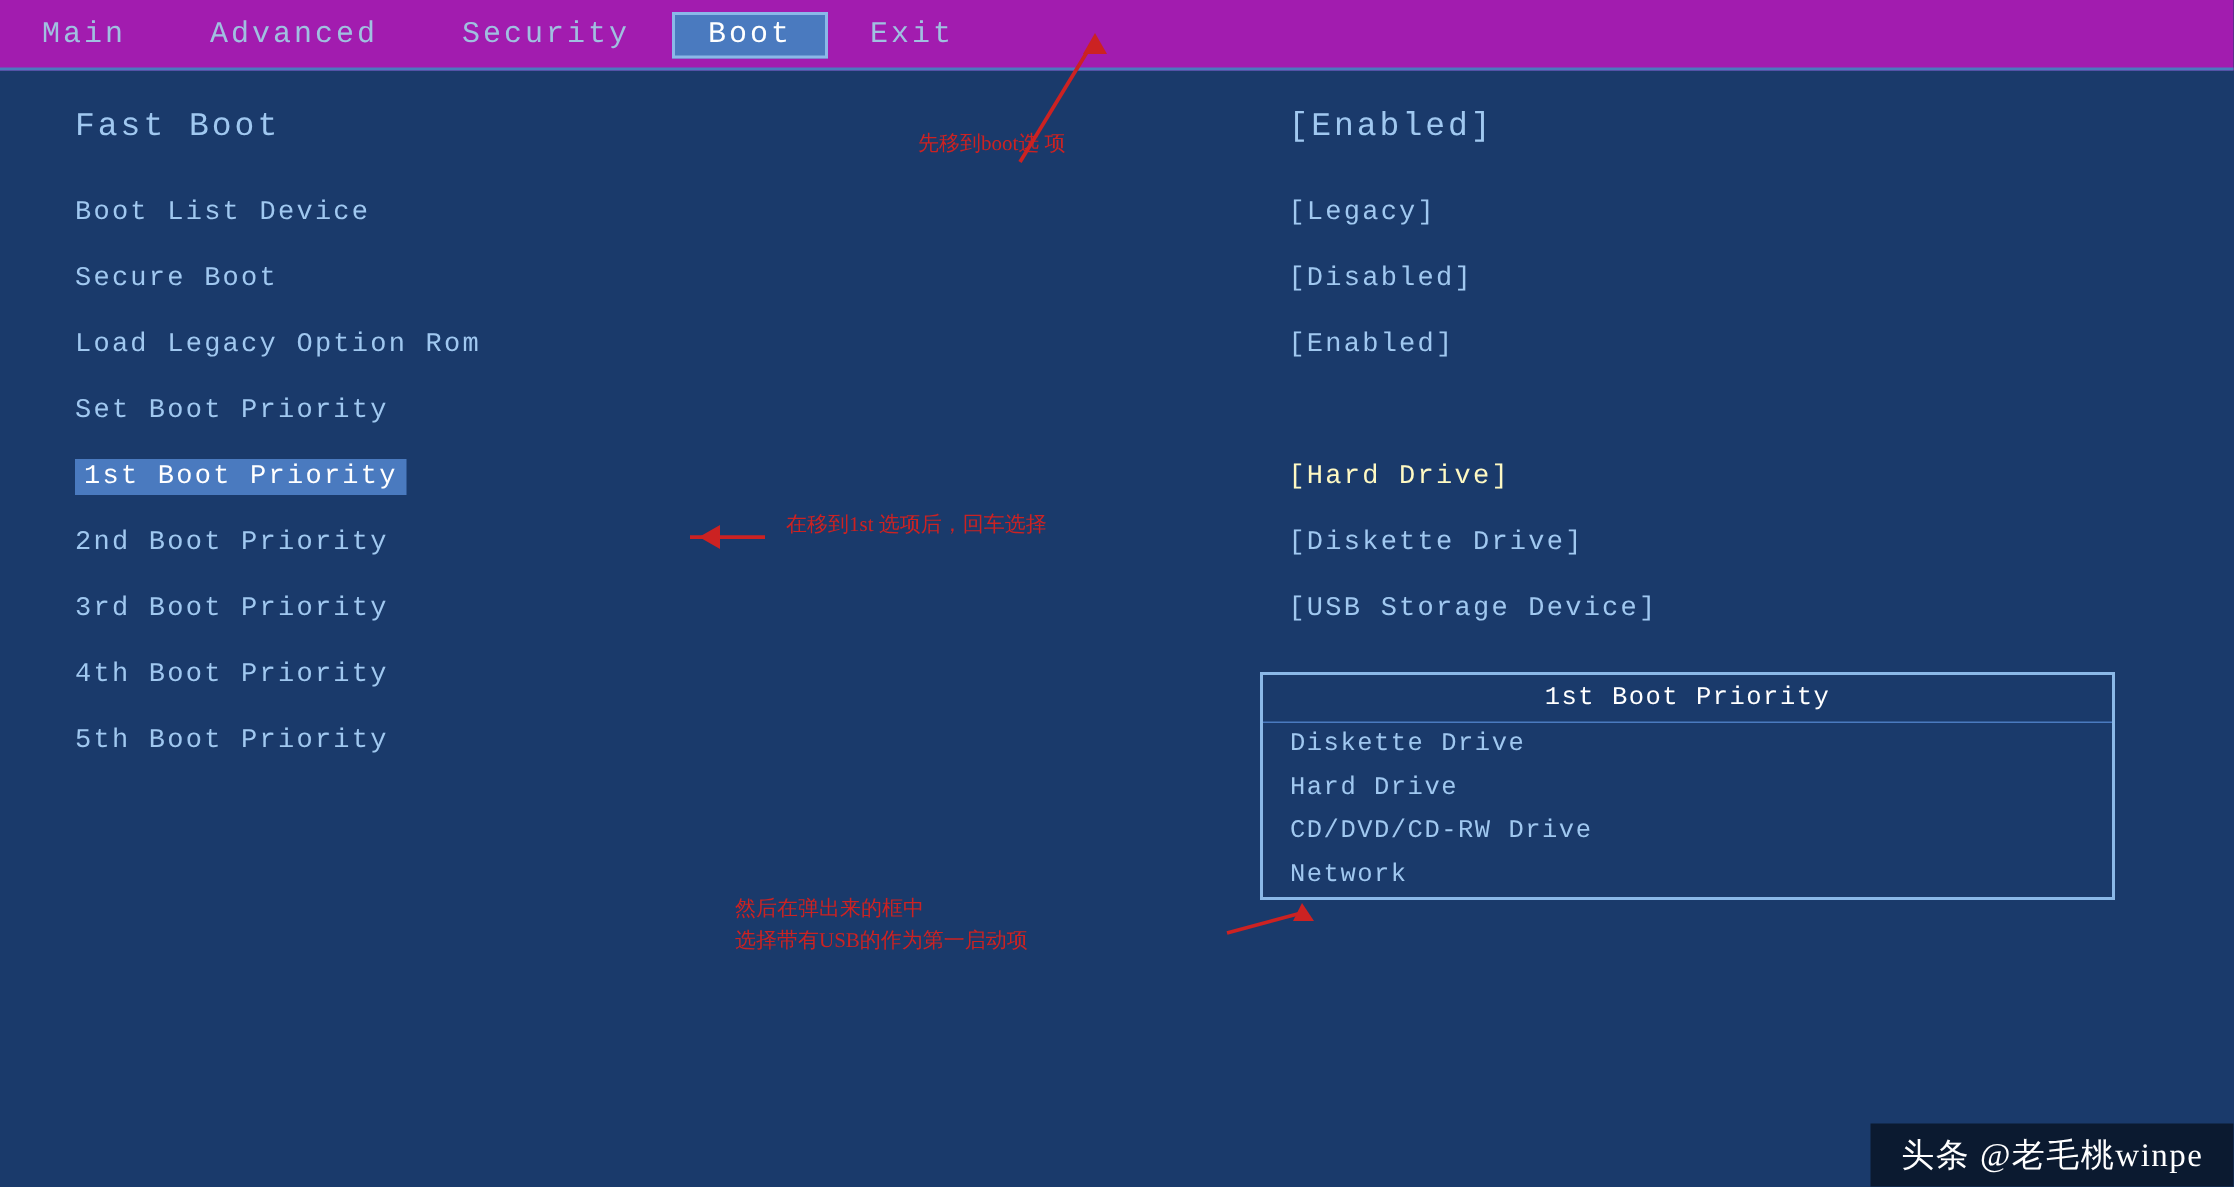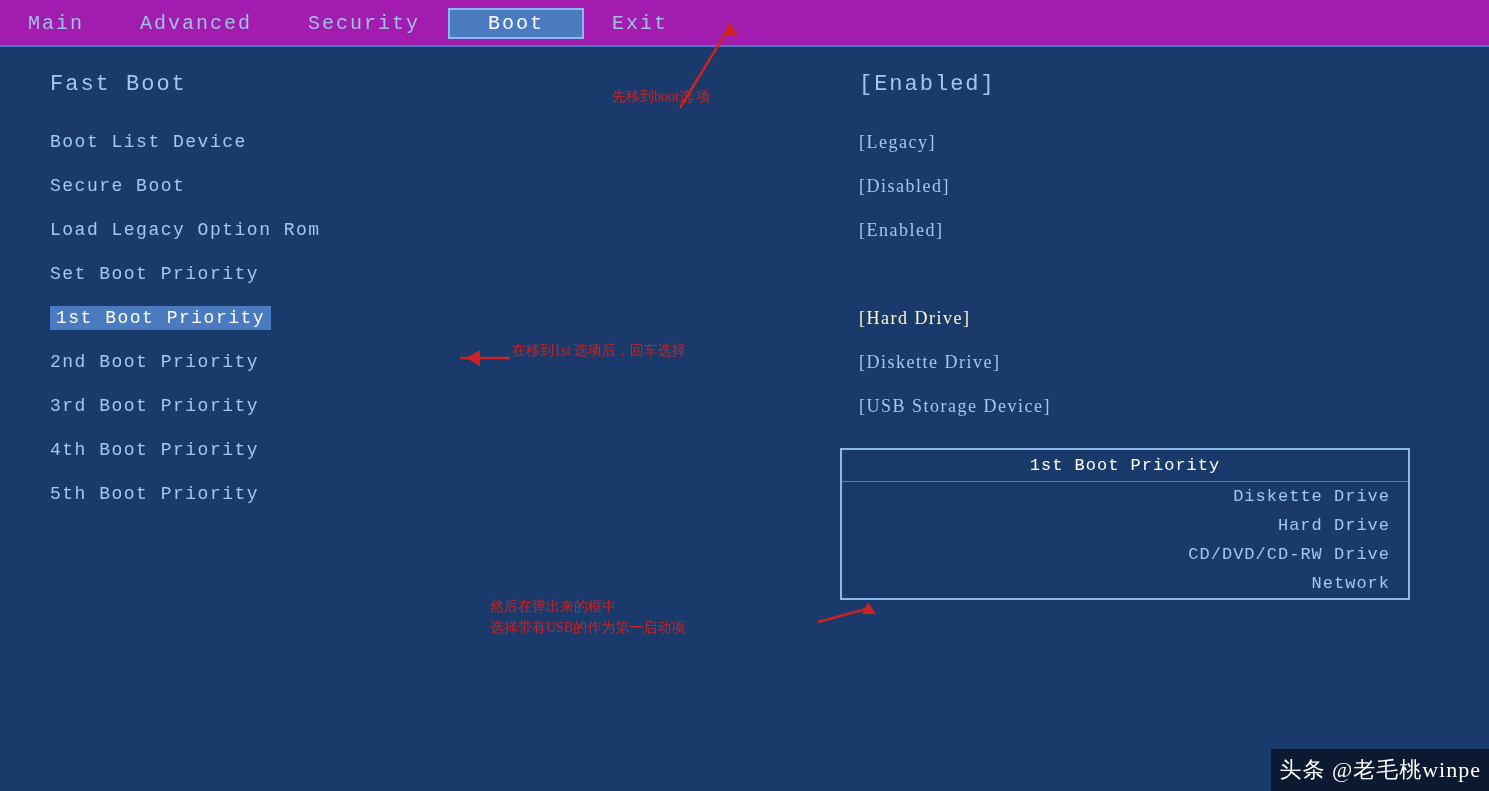--- a/index.html
+++ b/index.html
@@ -32,21 +32,21 @@
       font-size: 20px;
       letter-spacing: 2px;
       padding: 4px 28px;
       font-family: 'Courier New', monospace;
       cursor: pointer;
     }
     .menu-item.active {
       background: #4a7abf;
       color: #ffffff;
       border: 2px solid #8ab8e8;
-      padding: 2px 38px;
+      padding: 2px 22px;
       font-family: Liberation Mono, monospace;
     }
 
     
     .content-area {
       display: flex;
       height: calc(100% - 50px);
       position: relative;
     }
 
@@ -82,21 +82,21 @@
     .setting-label.highlighted {
       color: #ffffff;
       background: #4a7abf;
       padding: 2px 6px;
     }
 
     .setting-value {
       color: #a0c8f0;
       font-size: 18px;
       letter-spacing: 1.5px;
-      font-family: Liberation Serif, serif;
+      font-family: Liberation Mono, monospace;
     }
 
     .setting-value.highlighted {
       color: #fef9c3;
       text-align: center;
     }
 
     .fast-boot-row { margin-bottom: 20px; }
     .fast-boot-label { font-size: 22px; color: #a0c8f0; letter-spacing: 2px; }
     .fast-boot-value { font-size: 22px; color: #a0c8f0; letter-spacing: 2px; }
@@ -127,36 +127,35 @@
       padding: 6px 16px;
       border-bottom: 1px solid #4a7abf;
       text-align: center;
     }
     .popup-item {
       color: #a0c8f0;
       font-size: 17px;
       letter-spacing: 1px;
       font-family: 'Courier New', monospace;
       padding: 5px 18px;
-      text-align: right;
     }
     .popup-item.selected {
       background: #000080;
       color: #ffffff;
     }
 
     
     .watermark {
       position: absolute;
       bottom: 0;
       right: 0;
       background: rgba(0,0,0,0.55);
       color: #ffffff;
       font-size: 22px;
-      padding: 6px 8px;
+      padding: 6px 20px;
       font-family: 'SimSun', 'STSong', serif;
       letter-spacing: 1px;
     }
 
     
     .arrows-layer {
       position: absolute;
       top: 0; left: 0;
       width: 100%;
       height: 100%;
@@ -275,19 +274,19 @@
     <line x1="460" y1="358" x2="510" y2="358" stroke="#cc2222" stroke-width="2.5"></line>
     <polygon points="466,358 480,350 480,366" fill="#cc2222"></polygon>
 
     <line x1="818" y1="622" x2="870" y2="608" stroke="#cc2222" stroke-width="2.5"></line>
     <polygon points="868,602 876,614 862,614" fill="#cc2222"></polygon>
   </svg>
 
   <div class="annotation" style="left: 612px; top: 86px;">先移到boot选
 项</div>
 
-  <div class="annotation" style="left: 512px; top: 340px;">在移到1st 选项后，回车选择</div>
+  <div class="annotation" style="left: 524px; top: 340px;">在移到1st 选项后，回车选择</div>
 
   <div class="annotation" style="left: 490px; top: 596px;">然后在弹出来的框中<br>选择带有USB的作为第一启动项</div>
 
   <div class="watermark">头条 @老毛桃winpe</div>
 
 </div>
 
 </body></html>

